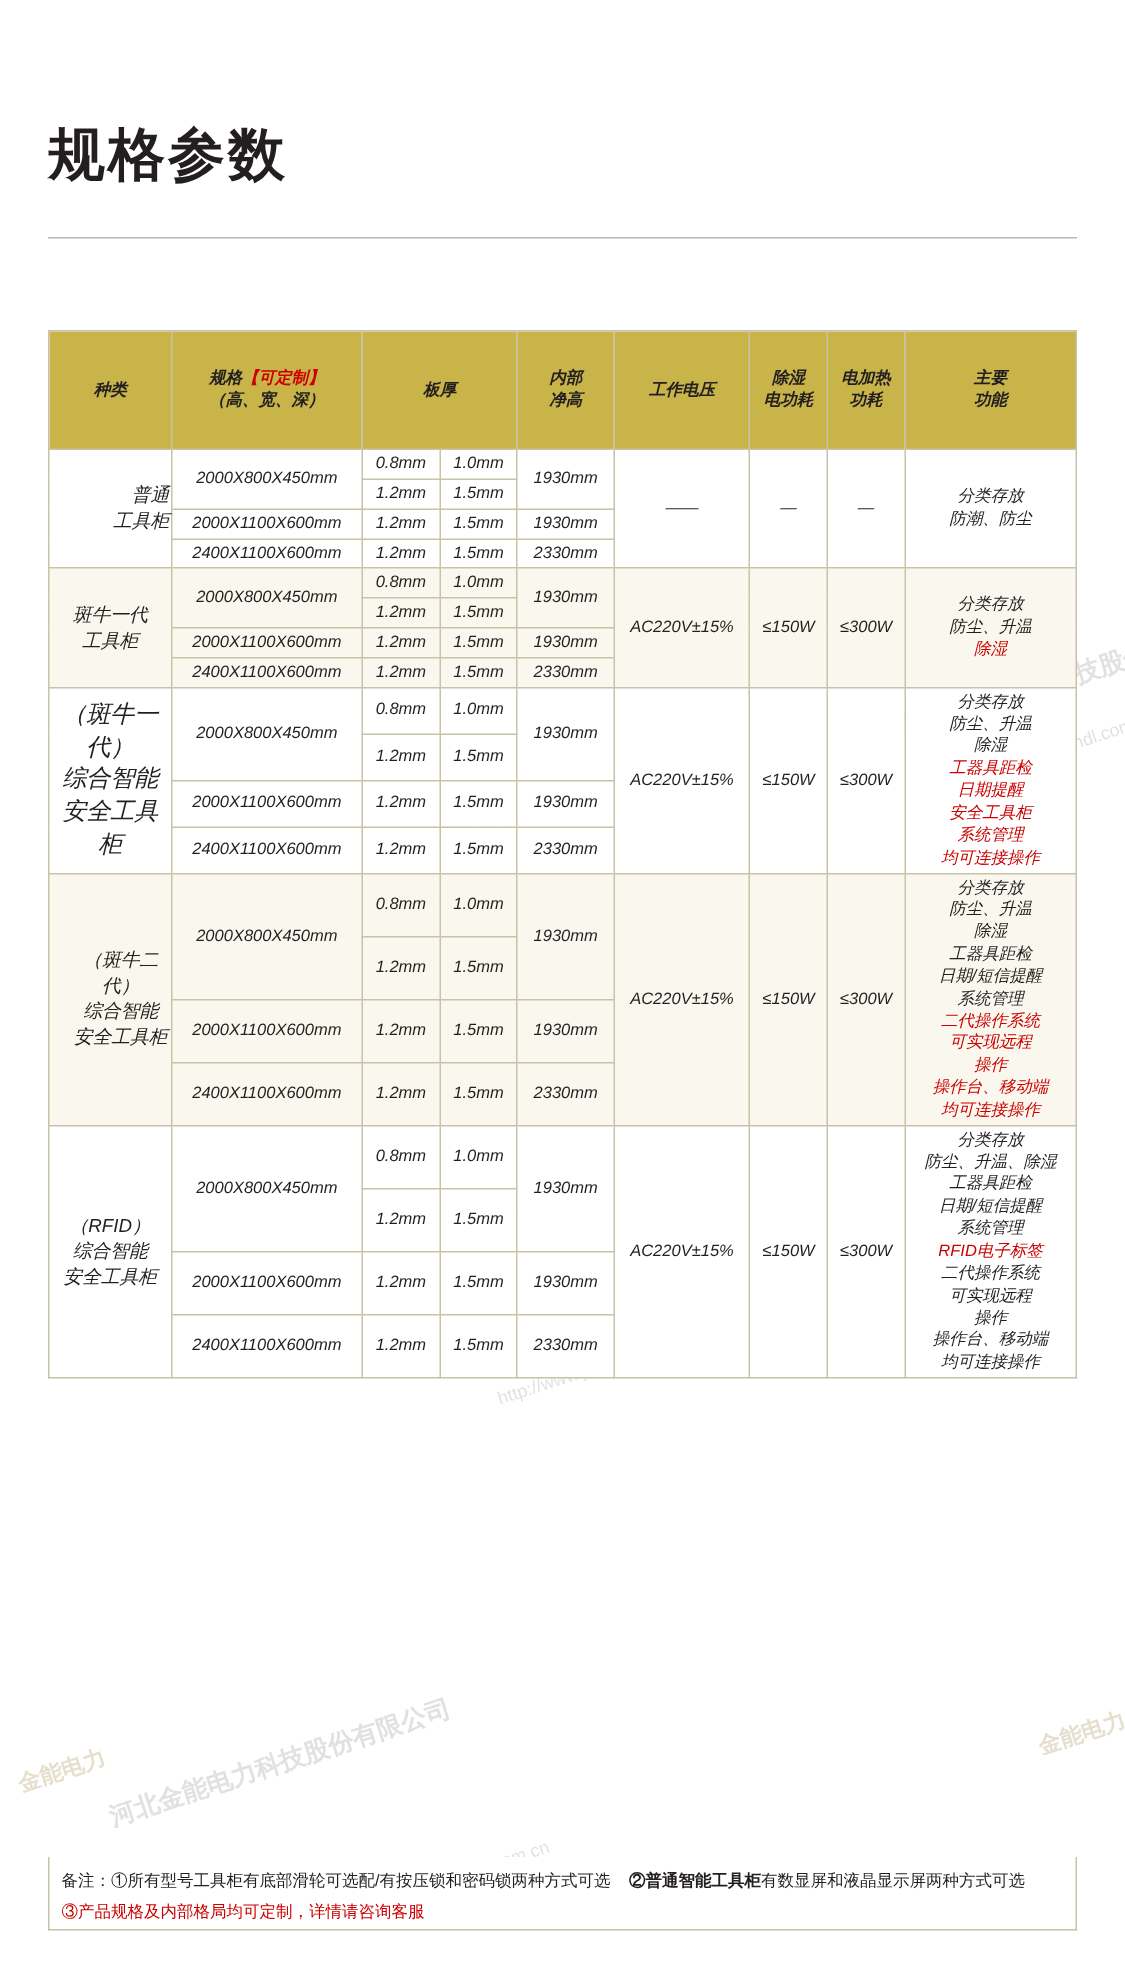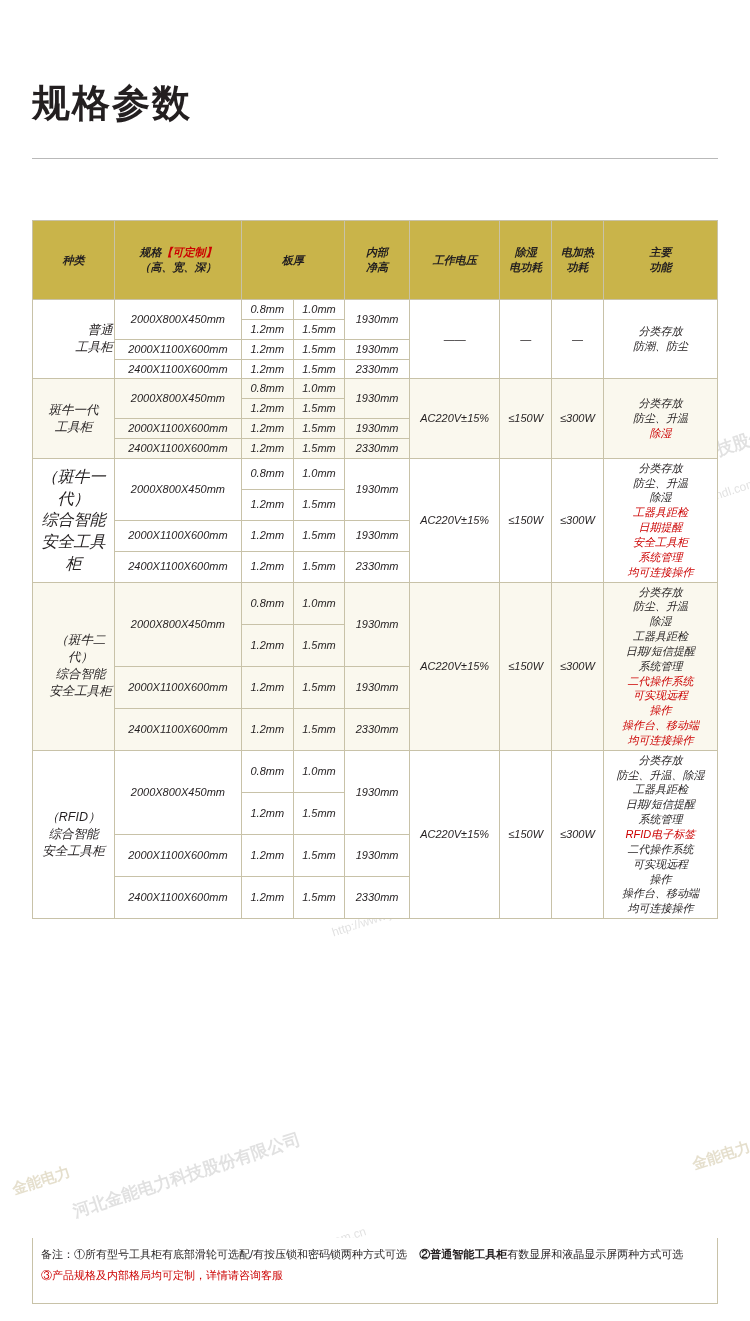--- a/index.html
+++ b/index.html
@@ -96,21 +96,21 @@
   .note {
     position: absolute;
     left: 32px;
     top: 1192px;
     width: 686px;
     border: 1px solid #c8c2a8;
     border-top: none;
     background: #ffffff;
     font-size: 11px;
     line-height: 1.9;
-    padding: 6px 8px 17px 8px;
+    padding: 6px 8px 0 8px;
     box-sizing: border-box;
   }
   .note .row1 { display: block; }
   .note .row2 { display: block; }
   .note b { font-weight: bold; }
   .note .red { color: #cc0000; }
 
   
   .wm {
     position: absolute;

